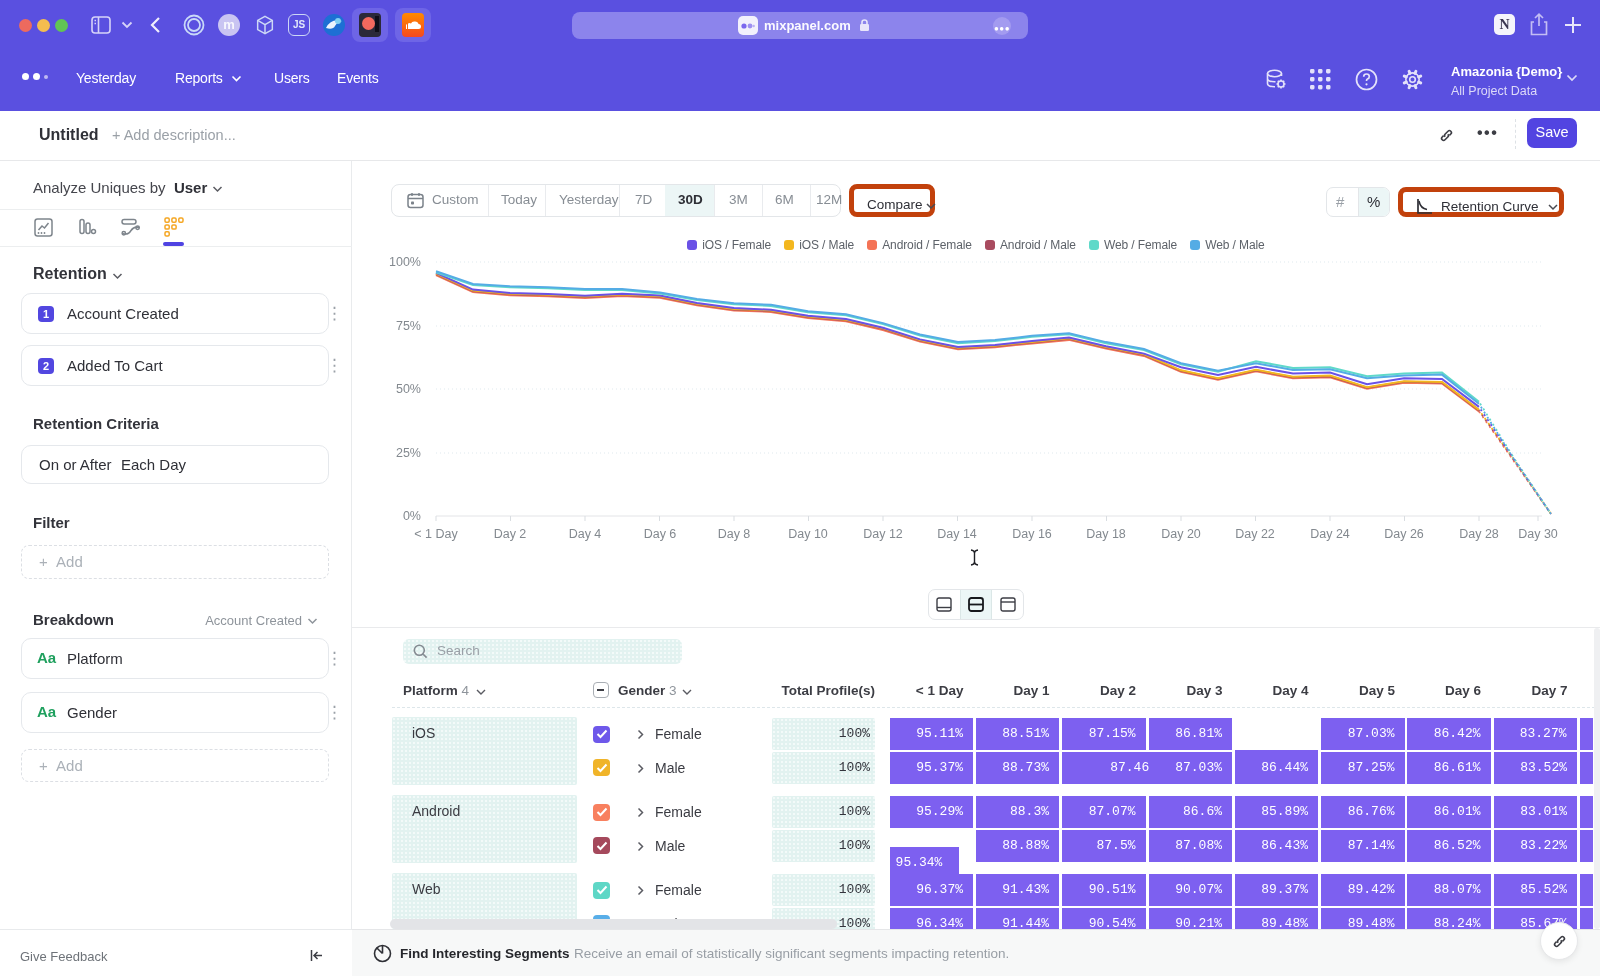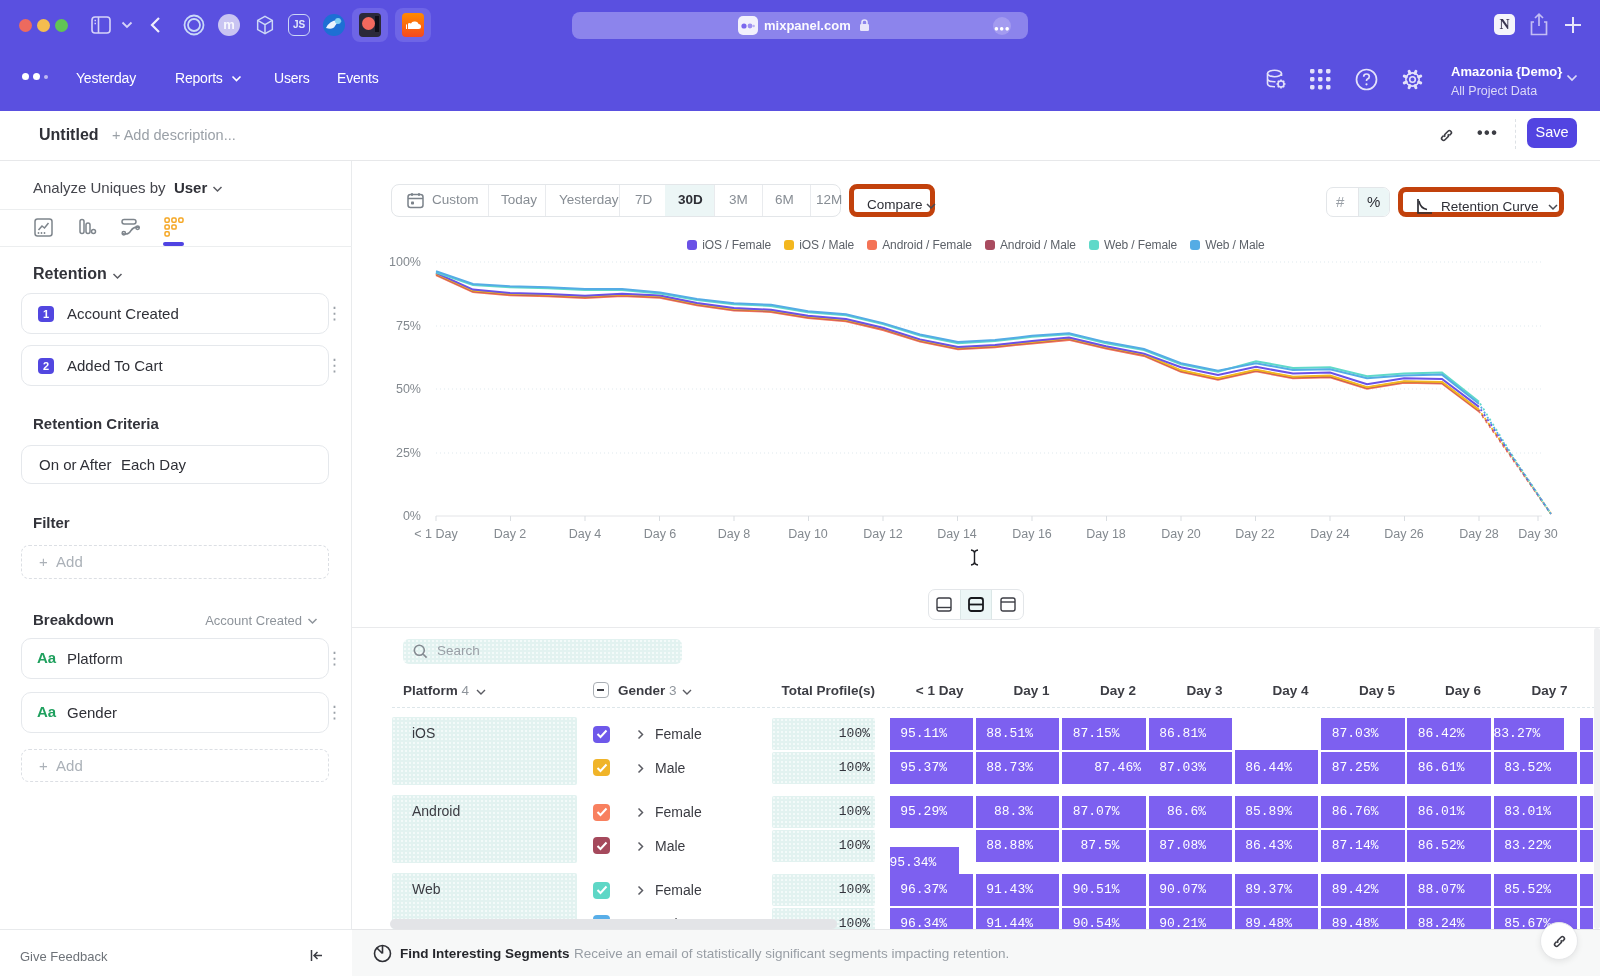--- a/index.html
+++ b/index.html
@@ -16,21 +16,21 @@
   #sidebar { left:0; top:161px; width:352px; height:768px; background:#fff; border-right:1px solid #e9ebed; }
   .sideheading { font-size:15px; font-weight:bold; color:#33343b; }
   .card { position:absolute; left:21px; width:308px; border:1px solid #e5e8ec; border-radius:10px; background:#fff; }
   .dots3 { position:absolute; left:304px; width:6px; color:#9ba1a8; font-size:17px; }
   .addbox { position:absolute; left:21px; width:308px; border:1px dashed #dcdfe4; border-radius:8px; color:#abb1b8; font-size:14px; }
   
   #main { left:352px; top:161px; width:1248px; height:768px; background:#fff; }
   .btn { border:5px solid #c2410c; border-radius:8px; background:#fff; color:#33343b; font-size:14px; }
   .mono { font-family:"Liberation Mono", monospace; }
   
-  .pcell { position:absolute; height:32px; background:#7d60f0; color:#fff; font-family:"Liberation Mono",monospace; font-size:13px; text-align:right; line-height:32px; padding-right:26px; }
+  .pcell { position:absolute; height:32px; background:#7d60f0; color:#fff; font-family:"Liberation Mono",monospace; font-size:13px; text-align:right; line-height:32px; padding-right:10px; }
   .shimmer { background-color:#e2f2f0; background-image:radial-gradient(#f3faf9 1px, transparent 1.2px); background-size:4px 4px; }
   .rowlabel { font-size:14px; color:#3a3b42; }
   .ckbx { position:absolute; width:17px; height:17px; border-radius:4px; }
   .ckbx svg { position:absolute; left:2.5px; top:3.5px; }
   .lg { display:inline-block; width:10px; height:10px; border-radius:3px; margin-right:5px; vertical-align:-1px; }
   .th { position:absolute; font-size:13.5px; font-weight:bold; color:#3c3d44; }
   .gray { color:#8e949b; }
 </style>
 </head>
 <body>
@@ -436,21 +436,21 @@
       </svg>
   <div class="abs rowlabel" style="left:303px; top:98px;">Female</div>
   <div class="abs shimmer mono" style="left:420px; top:90px; width:103px; height:32px; font-size:13px; color:#33343c; text-align:right; line-height:32px; padding-right:5px; border-radius:2px;">100%</div>
   <div class="pcell" style="left:537.5px; top:90px; width:83.5px;">95.11%</div>
   <div class="pcell" style="left:623.5px; top:90px; width:83.5px;">88.51%</div>
   <div class="pcell" style="left:710px; top:90px; width:83.5px;">87.15%</div>
   <div class="pcell" style="left:796.5px; top:90px; width:83.5px;">86.81%</div>
   <div class="pcell" style="left:882.5px; top:90px; width:83.5px;margin-top:32px;">86.19%</div>
   <div class="pcell" style="left:969px; top:90px; width:83.5px;">87.03%</div>
   <div class="pcell" style="left:1055px; top:90px; width:83.5px;">86.42%</div>
-  <div class="pcell" style="left:1141.5px; top:90px; width:70px;">83.27%</div>
+  <div class="pcell" style="left:1141.5px; top:90px; width:83px;">83.27%</div>
   <div class="pcell" style="left:1228px; top:90px; width:13px; padding:0;"></div>
   <div class="ckbx" style="left:241px; top:131.0px; background:#f0b429;">
         <svg width="12" height="10" viewBox="0 0 12 10" fill="none" stroke="#fff" stroke-width="2">
           <path d="M1.5 5 L4.5 8 L10.5 1.5"></path>
         </svg>
       </div>
   <svg class="abs" style="left:285px; top:134.5px;" width="7" height="11" viewBox="0 0 7 11" fill="none" stroke="#5a5b62" stroke-width="1.5">
         <path d="M1.5 1.5 L5.5 5.5 L1.5 9.5"></path>
       </svg>
   <div class="abs rowlabel" style="left:303px; top:131.5px;">Male</div>

